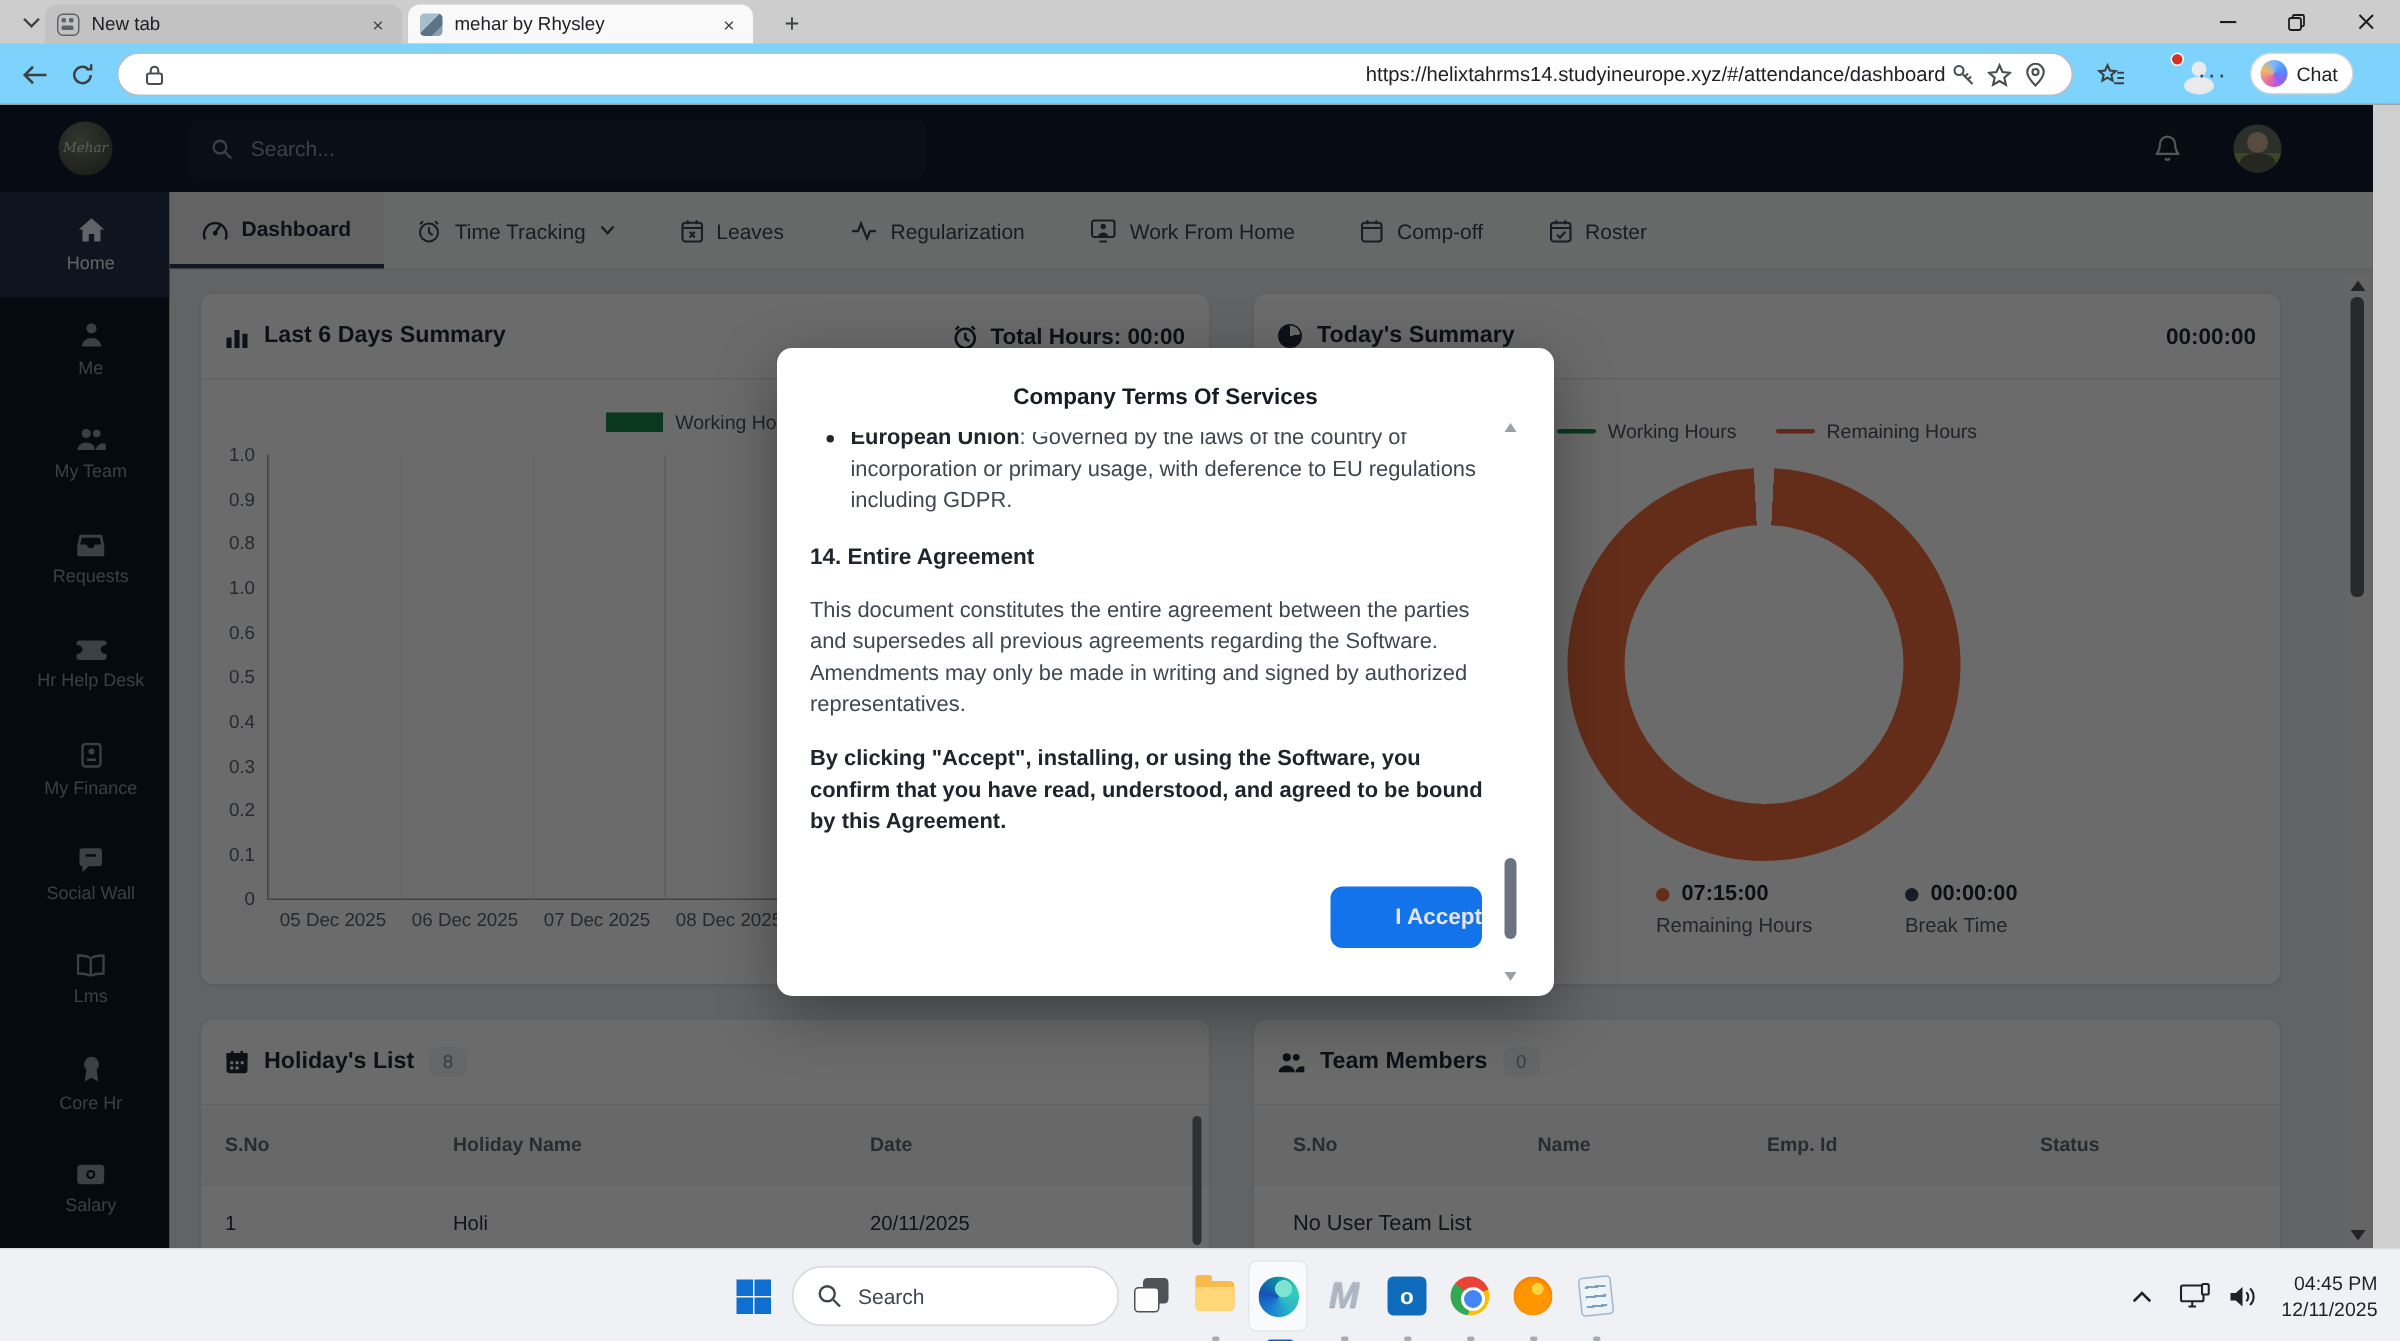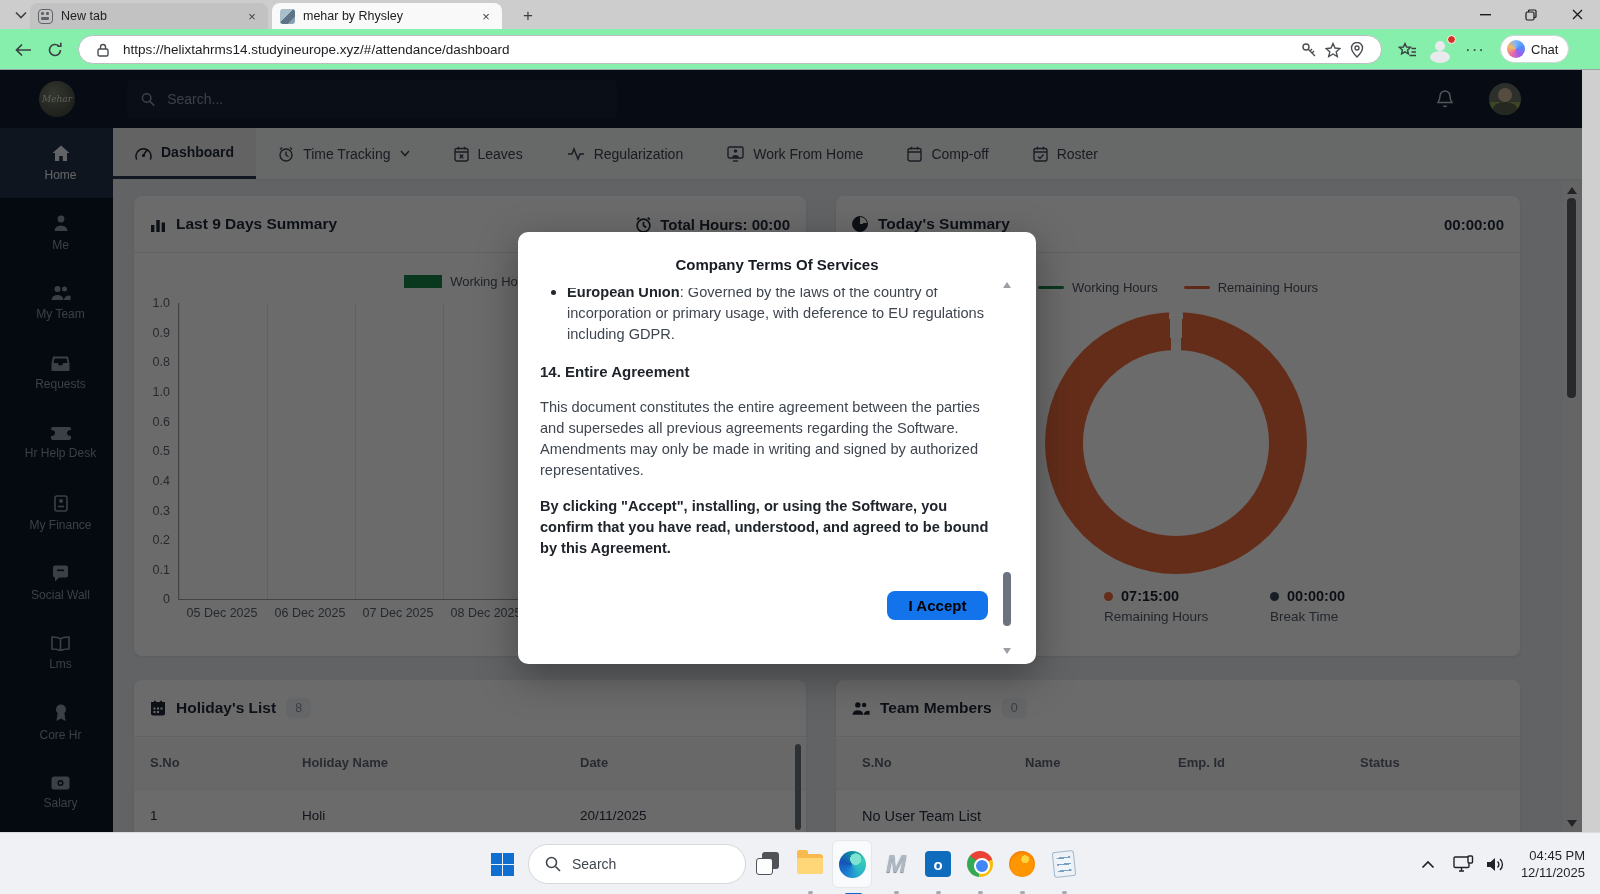--- a/index.html
+++ b/index.html
@@ -11,21 +11,21 @@
   .titlebar { position:absolute; left:0; top:0; width:1600px; height:29px; background:#cdcdcd; }
   .tab-chevron { position:absolute; left:8px; top:4px; width:26px; height:22px; border-radius:5px; display:flex; align-items:center; justify-content:center; color:#3c4043; }
   .btab { position:absolute; top:3px; height:26px; border-radius:8px 8px 0 0; display:flex; align-items:center; padding:0 8px; font-size:12.5px; color:#202124; }
   .btab.inactive { background:#c2c2c2; }
   .btab.active { background:#f9f9f9; }
   .btab .t-title { flex:1; overflow:hidden; white-space:nowrap; margin:0 8px; }
   .tab-x { width:16px; height:16px; border-radius:4px; display:flex; align-items:center; justify-content:center; font-size:13px; color:#444; }
   .newtab-plus { position:absolute; left:516px; top:5px; width:24px; height:22px; display:flex; align-items:center; justify-content:center; font-size:17px; color:#3c4043; }
   .win-controls { position:absolute; right:0; top:0; height:29px; display:flex; }
   .win-btn { width:46px; height:29px; display:flex; align-items:center; justify-content:center; color:#1b1b1b; }
-  .toolbar { position:absolute; left:0; top:29px; width:1600px; height:41px; background:#86efac; border-bottom:1px solid #9aa0a6; }
+  .toolbar { position:absolute; left:0; top:29px; width:1600px; height:41px; background:#7dd3fc; border-bottom:1px solid #9aa0a6;text-align:right; }
   .tool-ic { position:absolute; top:8px; width:26px; height:26px; display:flex; align-items:center; justify-content:center; color:#3c4043; }
   .addr-pill { position:absolute; left:78px; top:6px; width:1304px; height:29px; background:#fff; border:1px solid #b9bdc2; border-radius:15px; display:flex; align-items:center; padding:0 12px; }
   .addr-url { font-size:13.5px; color:#202124; margin-left:8px; flex:1; }
   .pill-ic { width:24px; height:24px; display:flex; align-items:center; justify-content:center; color:#4a4e52; }
   .copilot { position:absolute; left:1500px; top:6px; height:28px; padding:0 10px 0 6px; border:1px solid #d2d5d9; border-radius:14px; background:#fff; display:flex; align-items:center; gap:6px; }
   .copilot-ic { width:18px; height:18px; border-radius:50%; background:conic-gradient(#7ab6ff,#4f8df9,#9a5cf0,#e86aa6,#f4b960,#7ab6ff); }
   .copilot-label { font-size:13px; color:#202124; }
   .profile-btn { position:absolute; left:1428px; top:8px; width:26px; height:26px; }
   .profile-circ { width:24px; height:24px; border-radius:50%; background:#9aa0a6; position:relative; overflow:hidden; }
   .profile-circ::before { content:""; position:absolute; left:7px; top:4px; width:10px; height:10px; border-radius:50%; background:#e8eaed; }
@@ -96,21 +96,21 @@
 
   
   .modal { position:absolute; left:518px; top:162px; width:518px; height:432px; background:#fff; border-radius:10px; box-shadow:0 12px 40px rgba(0,0,0,.35); z-index:50; }
   .modal-title { position:absolute; left:0; top:24px; width:100%; text-align:center; font-size:15px; font-weight:bold; color:#171c24; }
   .modal-body { position:absolute; left:22px; top:56px; width:452px; height:302px; overflow:hidden; font-size:14.6px; line-height:21px; color:#3f4650; }
   .m-bullet { display:flex; margin-top:-6px; }
   .m-bullet .disc { width:5px; height:5px; border-radius:50%; background:#23272e; margin:8px 11px 0 11px; flex:none; }
   .m-h { font-size:15px; font-weight:bold; color:#20252c; margin-top:16px; }
   .m-p { margin-top:15px; }
   .m-b { margin-top:15px; font-weight:bold; color:#20252c; }
-  .accept-btn { position:absolute; left:369px; top:359px; width:101px; height:29px; background:#1273eb; border:none; border-radius:8px; color:#000000; font-size:15px; font-weight:bold; font-family:"Liberation Sans",sans-serif; cursor:pointer; }
+  .accept-btn { position:absolute; left:369px; top:359px; width:101px; height:41px; background:#1273eb; border:none; border-radius:8px; color:#e5e5e5; font-size:15px; font-weight:bold; font-family:"Liberation Sans",sans-serif; cursor:pointer;text-align:right; }
   .modal-sb { position:absolute; left:484px; top:64px; width:10px; height:344px; }
   .msb-thumb { position:absolute; left:1px; top:276px; width:8px; height:54px; border-radius:4px; background:#6b7280; }
 
   
   .taskbar { position:absolute; left:0; top:832px; width:1600px; height:62px; background:#eff1f4; border-top:1px solid #d9dce0; z-index:70; }
   .tb-item { position:absolute; top:7px; width:40px; height:48px; display:flex; align-items:center; justify-content:center; border-radius:6px; }
   .tb-dot { position:absolute; left:18px; top:51px; width:5px; height:3px; border-radius:2px; background:#a6abb3; }
   .win-logo { width:23px; height:23px; display:grid; grid-template-columns:11px 11px; grid-template-rows:11px 11px; gap:1.5px; }
   .win-logo div { background:#0e6fd0; }
   .tb-search { position:absolute; left:528px; top:11px; width:218px; height:40px; background:#fff; border:1px solid #d4d8dc; border-radius:20px; display:flex; align-items:center; padding:0 16px; gap:11px; }
@@ -390,21 +390,21 @@
 
       <div class="content">
 
         <div class="card" style="left:21px; top:16px; width:672px; height:460px;">
           <div class="card-head">
             <svg width="16" height="16" viewBox="0 0 16 16" fill="#1f2937">
                 <rect x="1" y="9" width="3.4" height="7"></rect>
                 <rect x="6.3" y="4" width="3.4" height="12"></rect>
                 <rect x="11.6" y="6.5" width="3.4" height="9.5"></rect>
               </svg>
-            <span class="card-title">Last 9 Days Summary</span>
+            <span class="card-title">Last 6 Days Summary</span>
             <div class="head-right">
               <svg width="17" height="17" viewBox="0 0 16 16" fill="none" stroke="#1f2937" stroke-width="1.6">
                   <circle cx="8" cy="9" r="6"></circle>
                   <path d="M8 5.5 V9 l2.5 1.8 M2 3.5 L4 1.5 M14 3.5 L12 1.5"></path>
                 </svg>
               <span>Total Hours: 00:00</span>
             </div>
           </div>
           <div class="legend1">
             <span class="sw-green"></span>

